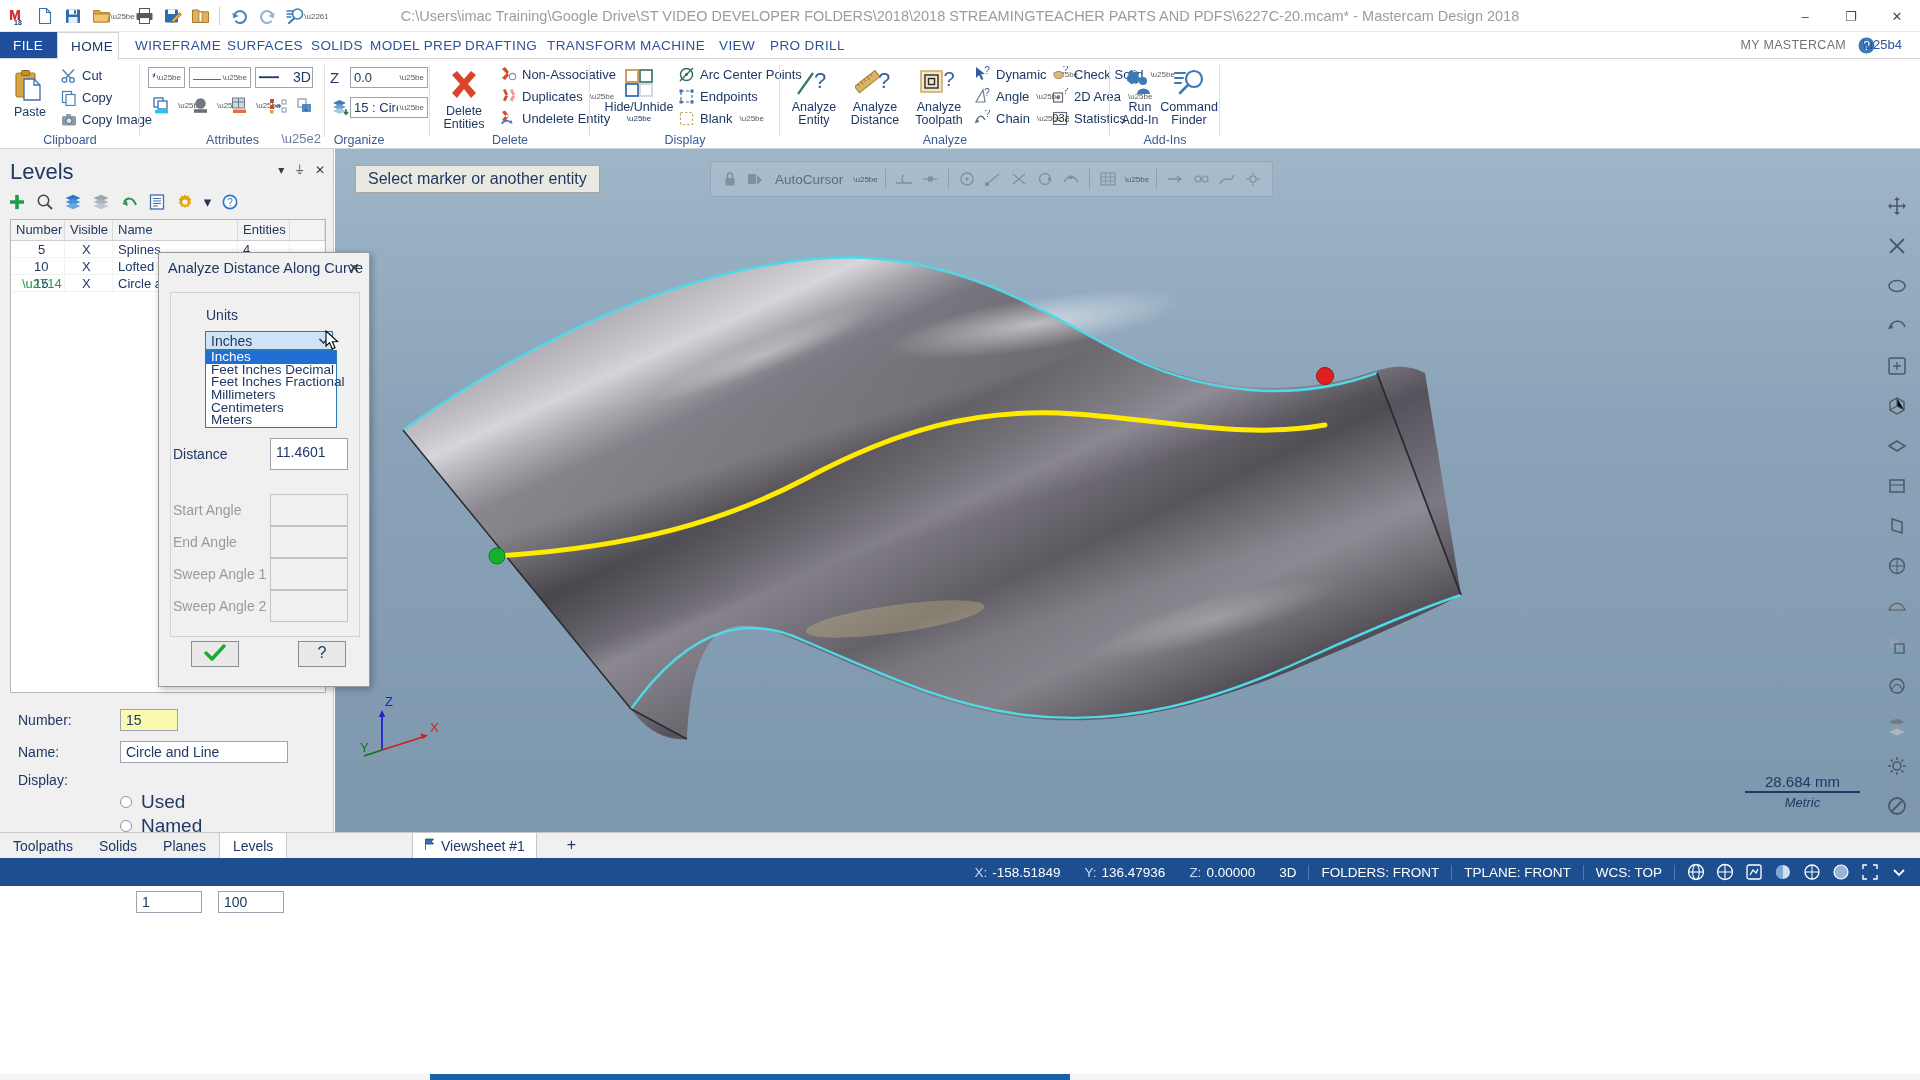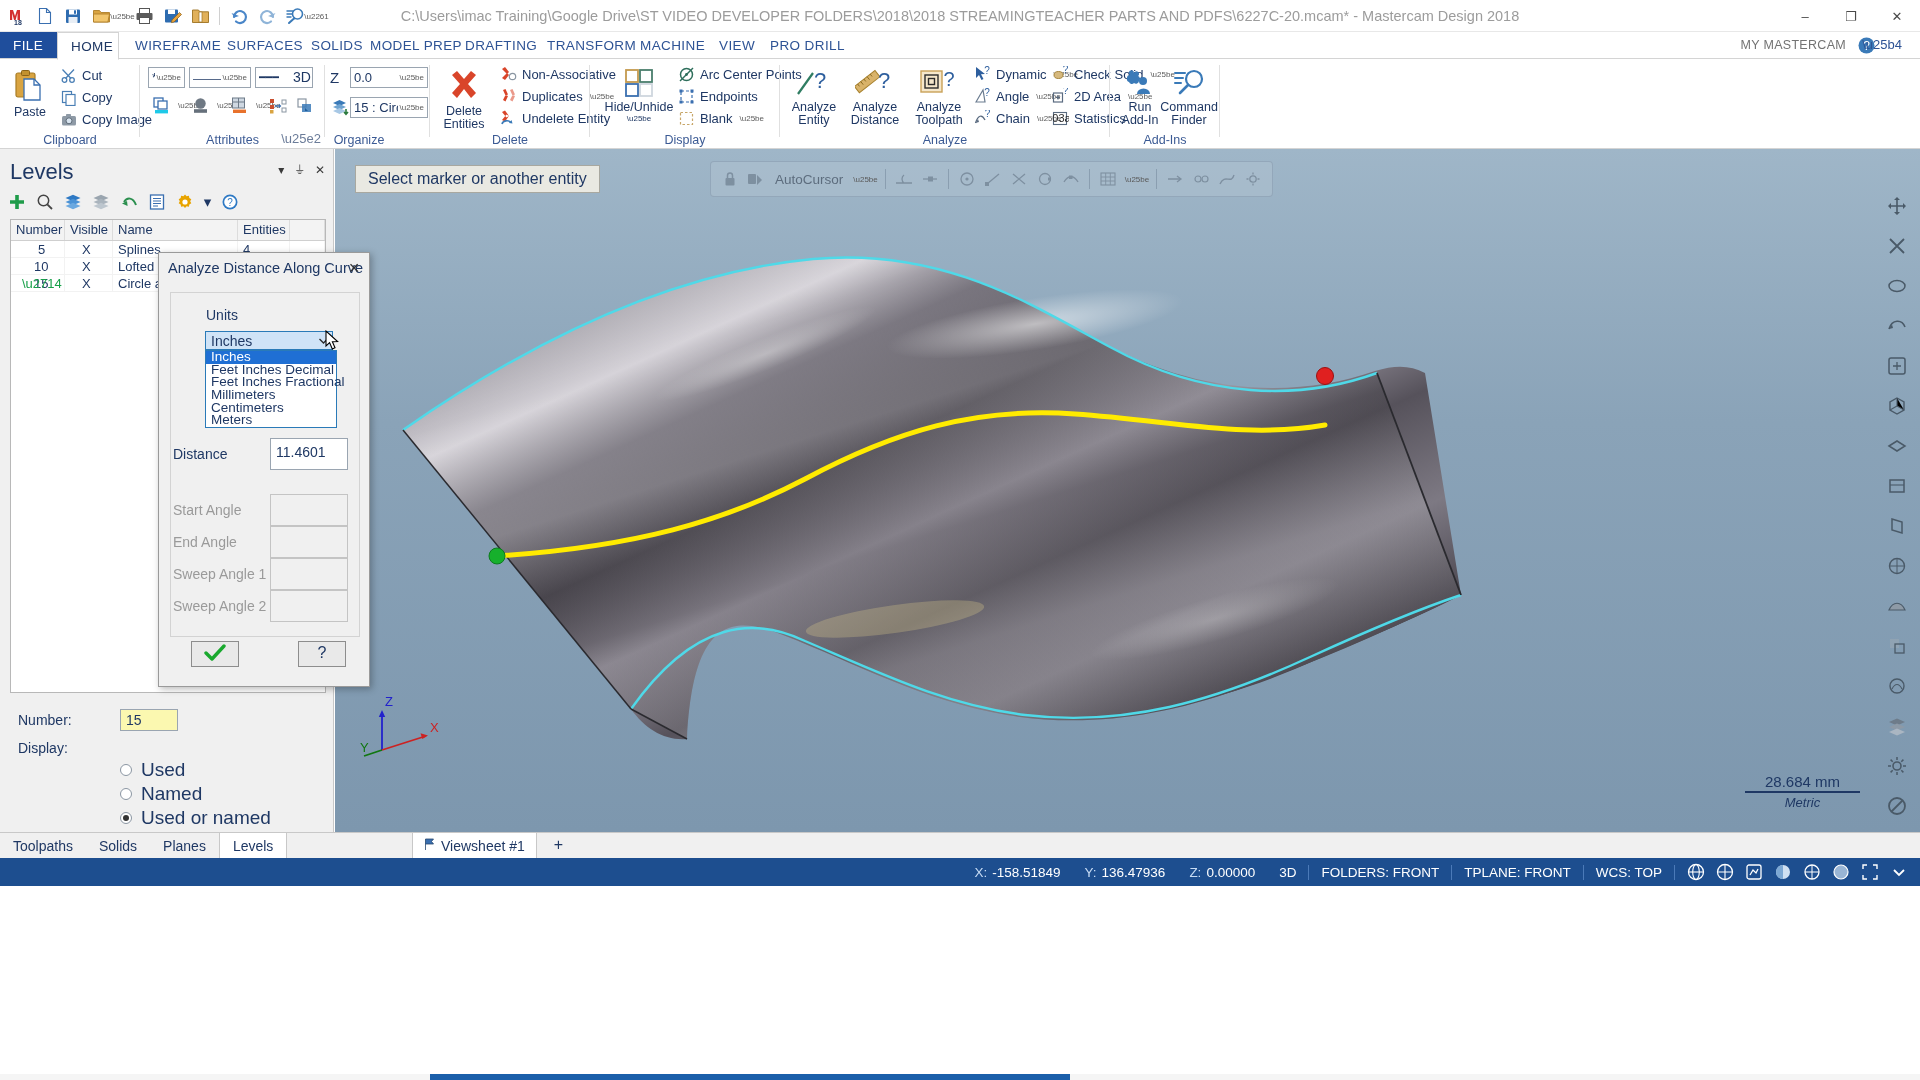--- a/index.html
+++ b/index.html
@@ -148,21 +148,21 @@
     justify-content:center; cursor:pointer; }
   .cursor-arrow { position:absolute; left:325px; top:330px; z-index:90; pointer-events:none; }
 
   
   .tabstrip { position:absolute; left:0; top:832px; width:1920px; height:26px;
     background:#f0f0f0; border-top:1px solid #c8c8c8; display:flex; align-items:center; }
   .btab { padding:0 13px; height:26px; line-height:26px; font-size:14px;
     color:#1f3864; cursor:pointer; }
   .btab.active { background:#fff; border:1px solid #c8c8c8; border-bottom-color:#fff; height:27px; }
   .vsheet { position:absolute; left:412px; top:832px; height:26px; display:flex; align-items:center;
-    gap:10px; font-size:14px; color:#1f3864; }
+    gap:23px; font-size:14px; color:#1f3864; }
   .vsheet-tab { display:flex; align-items:center; gap:6px; background:#fff; border:1px solid #c8c8c8;
     border-bottom:none; height:26px; padding:0 11px; cursor:pointer; }
   .vsheet-add { font-size:16px; color:#1f3864; cursor:pointer; padding:0 7px; }
   .statusbar { position:absolute; left:0; top:858px; width:1920px; height:28px;
     background:#1d4e8f; display:flex; align-items:center; color:#fff; font-size:13.5px; }
   .sb-item { display:flex; align-items:center; gap:5px; padding:0 12px; cursor:pointer; height:28px; }
   .sb-key { color:#c7dcf5; }
   .sb-div { width:1px; height:15px; background:#4b7ab8; }
   .sb-ico { width:22px; height:28px; display:flex; align-items:center; justify-content:center; cursor:pointer; }
   .scroll-h { position:absolute; left:0; top:1074px; width:1920px; height:6px; background:#f5f5f5; }
@@ -1028,20 +1028,24 @@
         <div class="c-ent">2</div>
         <div class="c-x"></div>
       </div>
     </div>
 
     <div class="lp-form">
       <div class="frow">
         <div class="flabel">Number:</div>
         <div class="finput yellow" style="width:58px;">15</div>
       </div>
+      <div class="frow">
+        <div class="flabel">Name:</div>
+        <div class="finput" style="width:168px;">Circle and Line</div>
+      </div>
       <div class="frow" style="height:24px;">
         <div class="flabel">Display:</div>
       </div>
       <div class="radio-row">
         <span class="radio"></span>
         <span>Used</span>
       </div>
       <div class="radio-row" style="margin-top:5px;">
         <span class="radio"></span>
         <span>Named</span>

